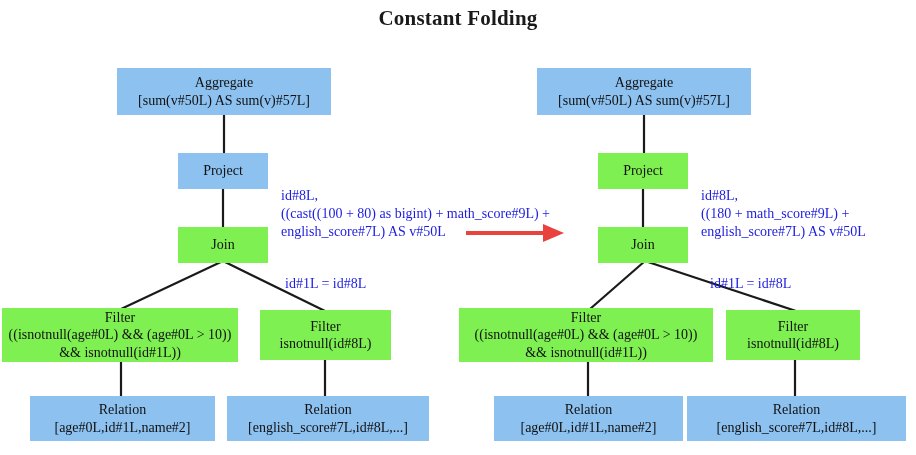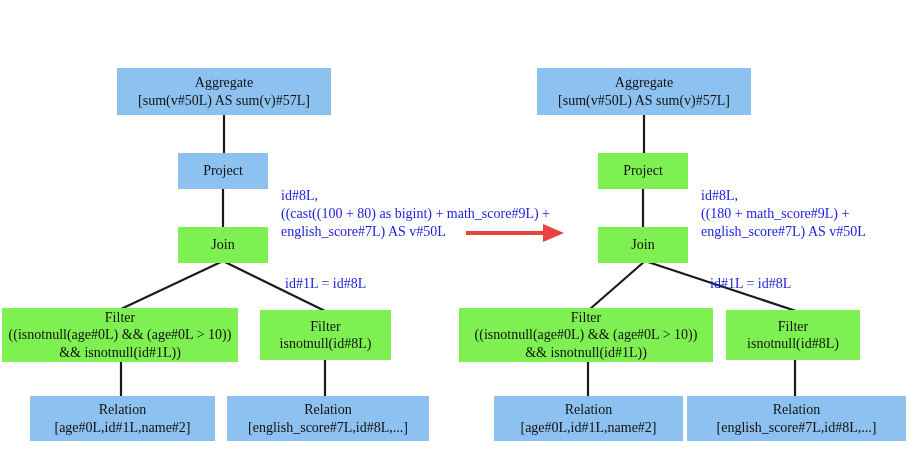--- a/index.html
+++ b/index.html
@@ -22,20 +22,21 @@
   .ann{
     position:absolute;color:#1c1ce0;font-size:14px;line-height:1.28;
     white-space:pre-line;text-align:left;margin-top:41px;
   }
 </style>
 </head>
 <body>
 
 <div id="canvas">
 
+  <div class="title">Constant Folding</div>
 
   <svg class="wires" viewBox="0 0 916 455">
 
     <g stroke="#1a1a1a" stroke-width="2.2">
       <line x1="224" y1="115" x2="224" y2="154"></line>
       <line x1="223" y1="187" x2="223" y2="228"></line>
       <line x1="223" y1="261" x2="121" y2="309"></line>
       <line x1="223" y1="261" x2="325" y2="311"></line>
       <line x1="121" y1="362" x2="121" y2="397"></line>
       <line x1="325" y1="360" x2="325" y2="397"></line>

